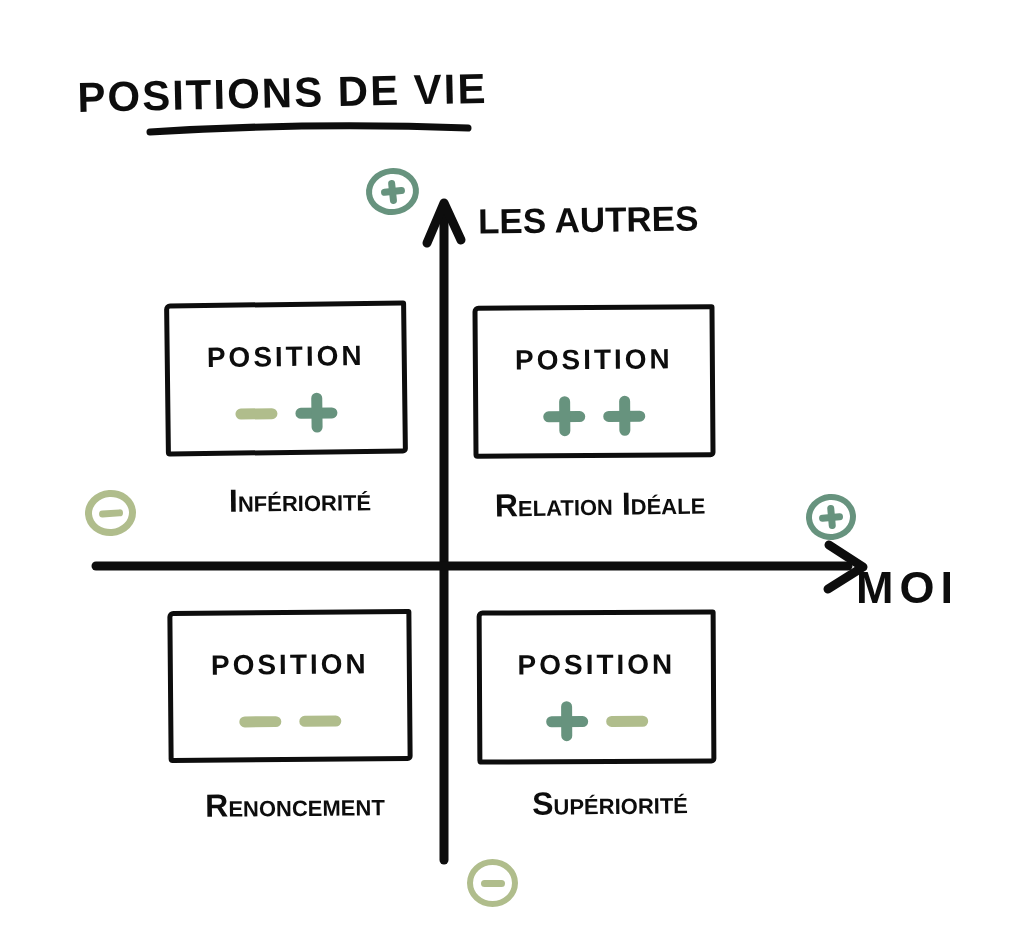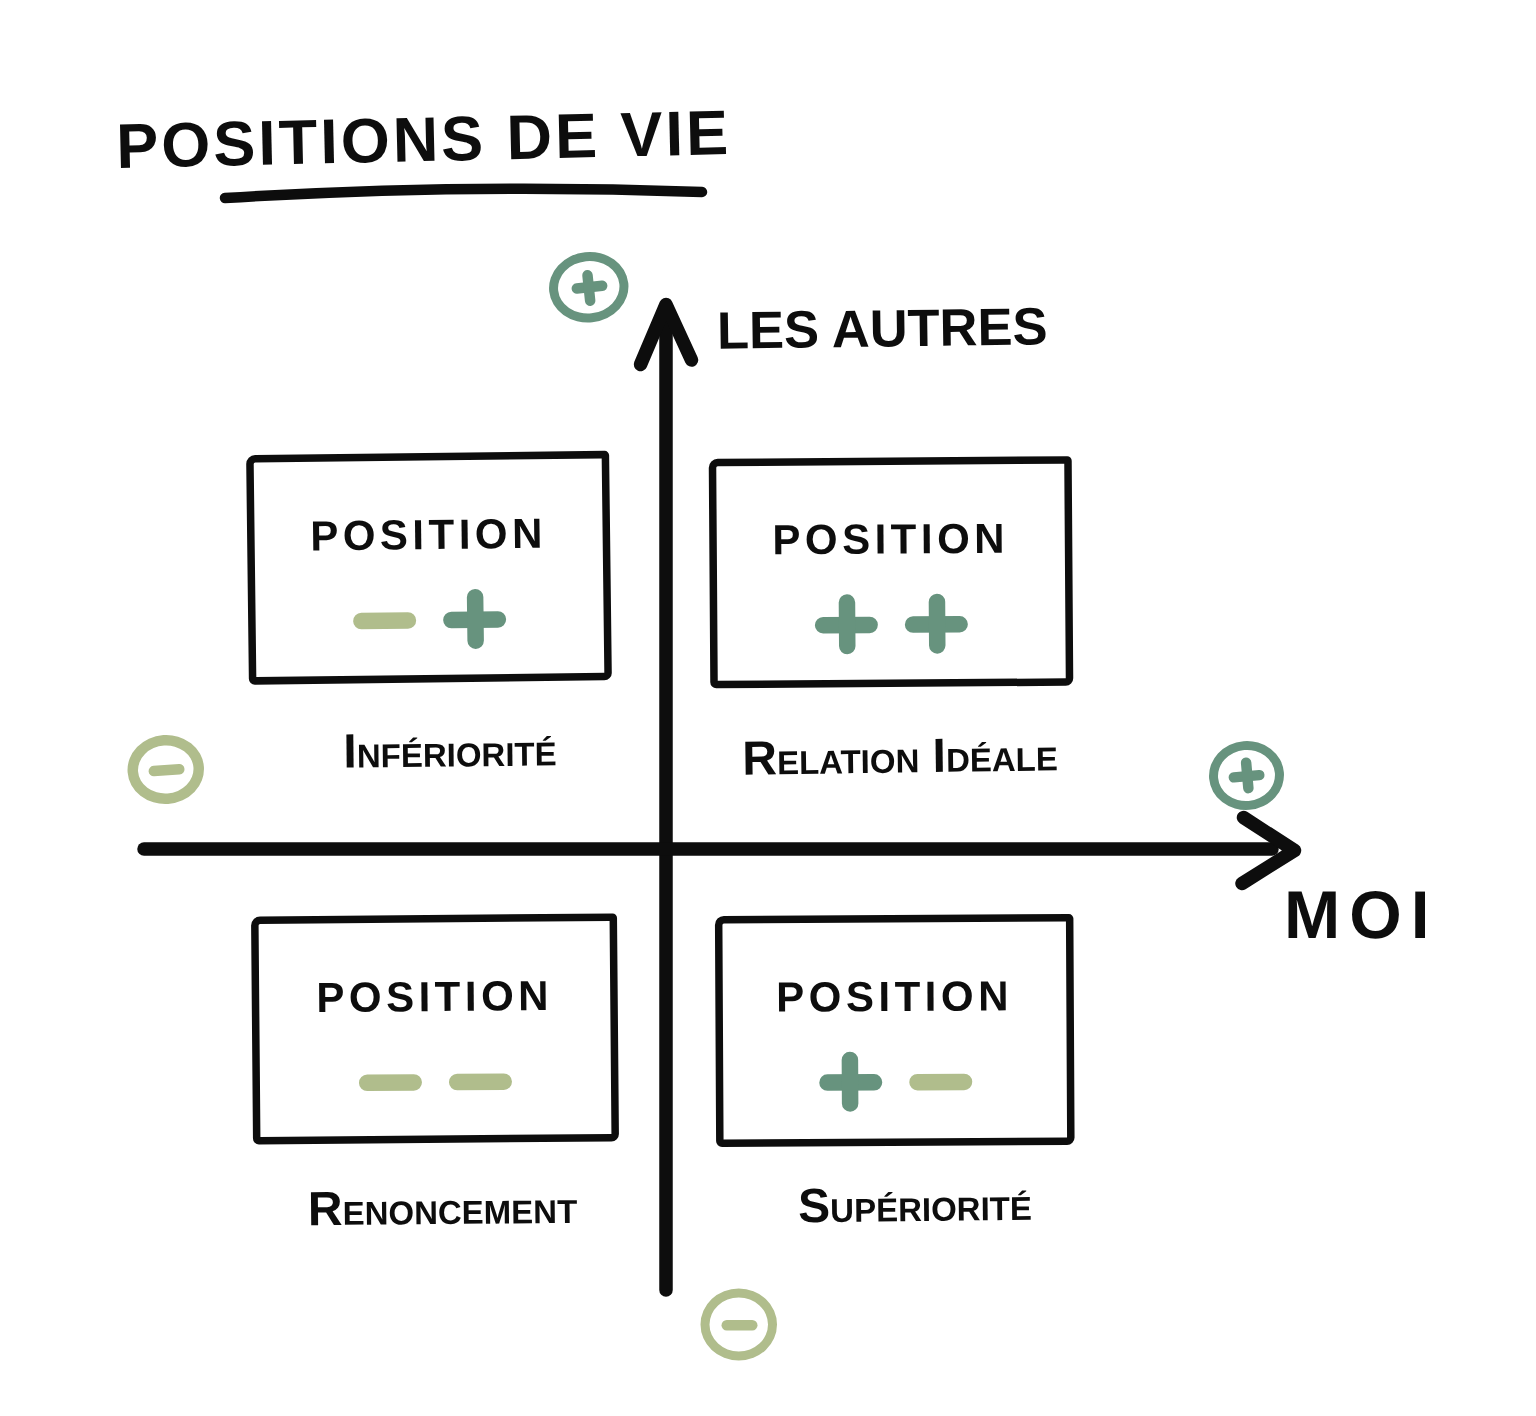--- a/index.html
+++ b/index.html
@@ -28,21 +28,21 @@
   
   .v-axis-label {
     left: 478px; top: 200px;
     font-size: 35px;
     font-weight: 800;
     letter-spacing: 0px;
     transform: rotate(-0.8deg);
     white-space: nowrap;
   }
   .h-axis-label {
-    left: 856px; top: 584px;
+    left: 856px; top: 562px;
     font-size: 45px;
     font-weight: 800;
     letter-spacing: 6px;
     white-space: nowrap;
   }
 
   
   .qbox {
     border: 5px solid #0d0d0d;
     border-radius: 6px 3px 5px 4px;

